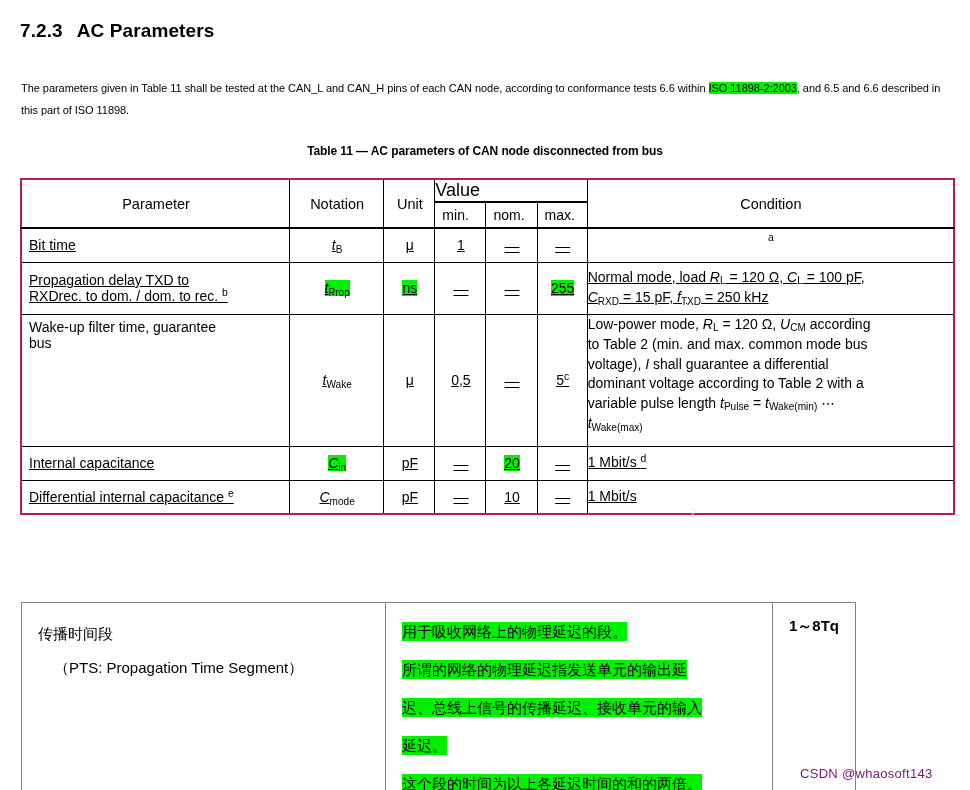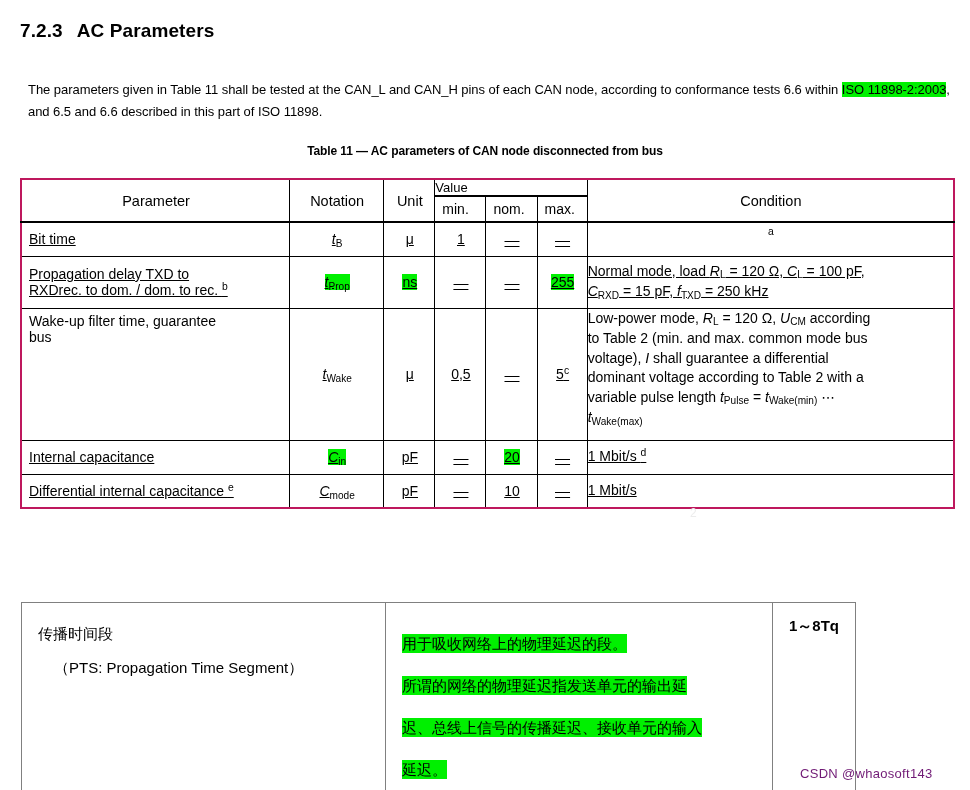--- a/index.html
+++ b/index.html
@@ -26,24 +26,24 @@
     font-size: 19px;
     font-weight: bold;
     letter-spacing: 0.1px;
     white-space: nowrap;
   }
   #section-heading .num { margin-right: 14px; }
 
   
   #intro-paragraph {
     position: absolute;
-    left: 28px;
+    left: 21px;
     top: 66px;
     width: 935px;
-    font-size: 13px;
+    font-size: 11px;
     line-height: 22px;
     letter-spacing: -0.05px;
   }
   .hl { background: #00f000; }
 
   
   #table-caption {
     position: absolute;
     left: 0;
     top: 144px;
@@ -91,21 +91,21 @@
     font-size: 14.5px;
   }
   .hdr-sub {
     text-align: left;
     vertical-align: middle !important;
     font-size: 14px;
   }
   .hdr-value {
     text-align: center;
     font-weight: bold;
-    font-size: 13px;
+    font-size: 18px;
     padding: 5px 0 3px 0;
     border-bottom: 1px solid #000;
   }
 
   
   .it { font-style: italic; }
   sub {
     font-size: 0.72em;
     font-style: normal;
     vertical-align: baseline;
@@ -138,21 +138,21 @@
     font-size: 15px;
   }
   #cn-table td {
     border: 1px solid #808080;
     vertical-align: top;
     padding: 14px 12px 10px 16px;
   }
   #cn-term { line-height: 34px; }
   #cn-term .sub-line { padding-left: 16px; }
   #cn-desc p {
-    margin: 12px 0 8px 0;
+    margin: 0 0 8px 0;
     line-height: 30px;
   }
   #cn-desc p:last-child { margin-bottom: 0; }
   #cn-desc span.hl { padding: 1px 0; }
   #cn-range { font-weight: bold; font-size: 15px; padding-top: 14px; }
 
   
   #watermark {
     position: absolute;
     left: 800px;

